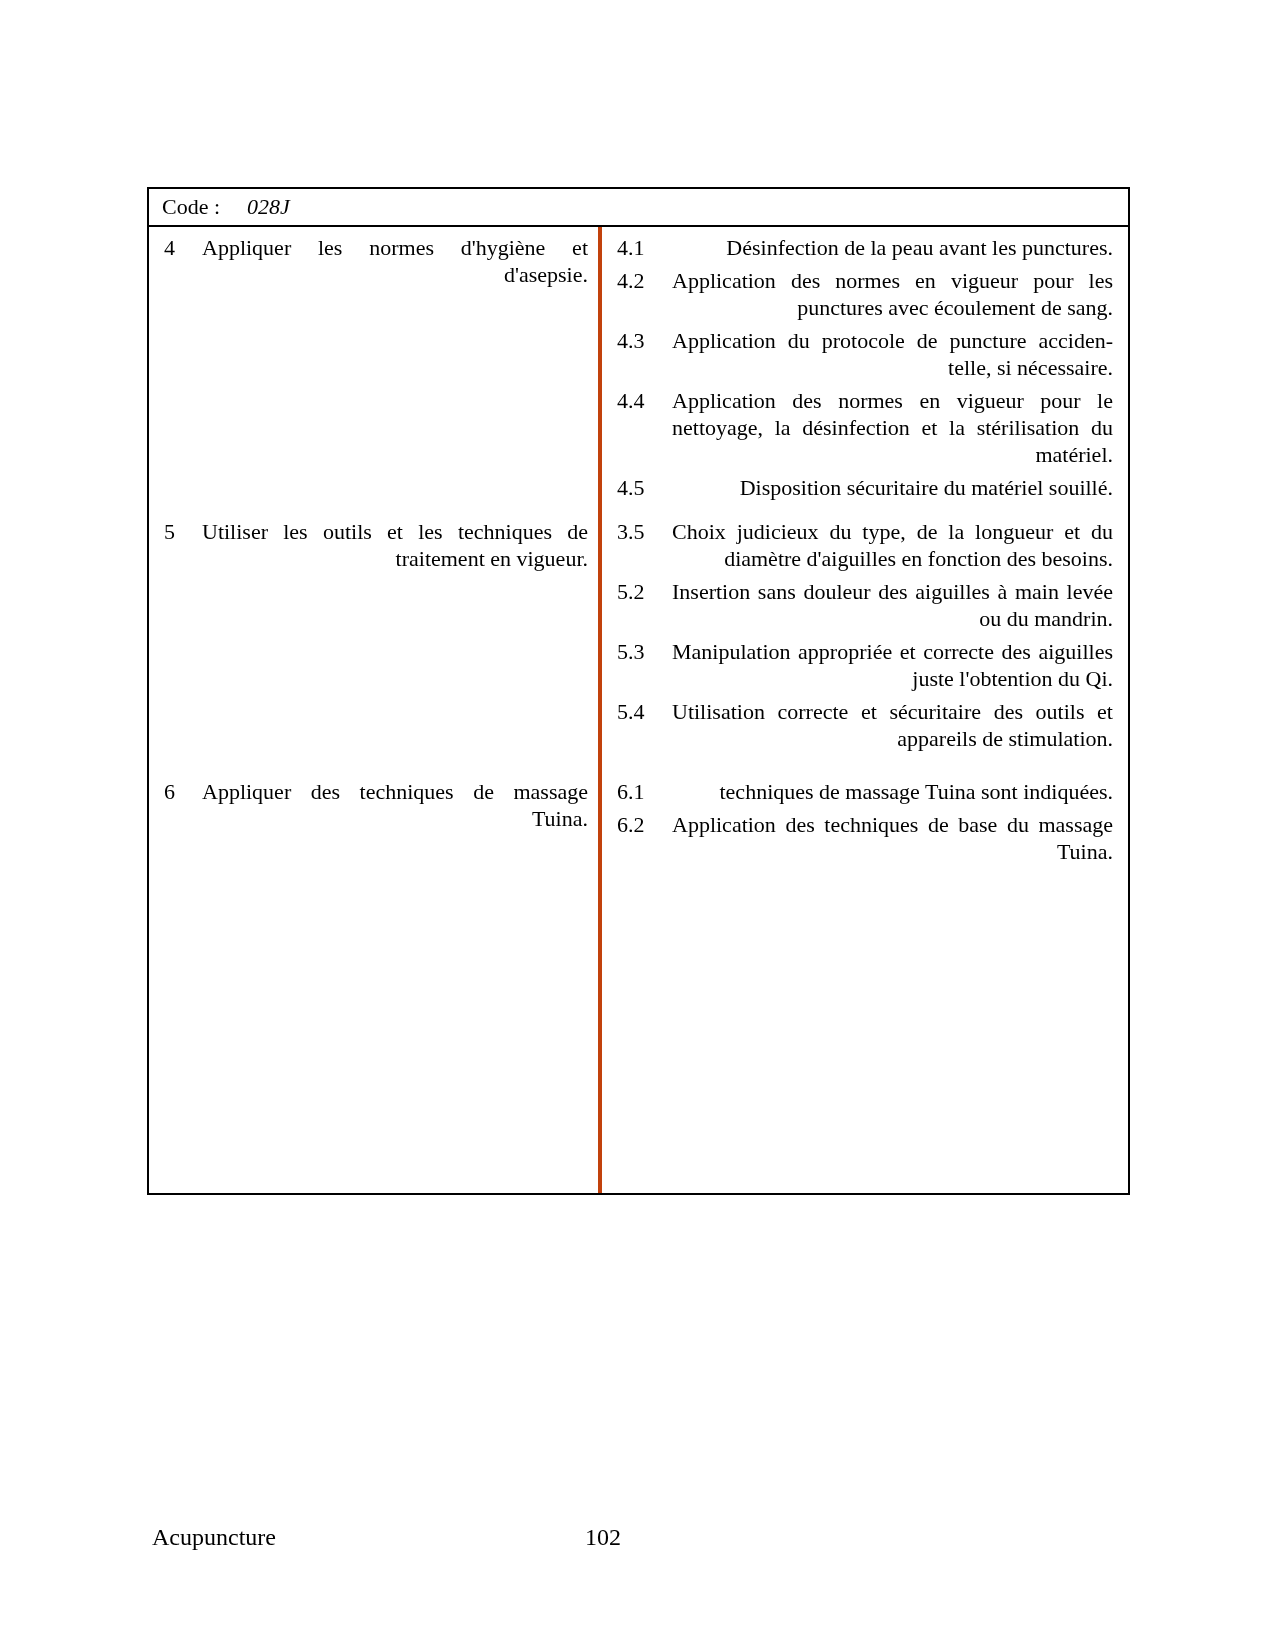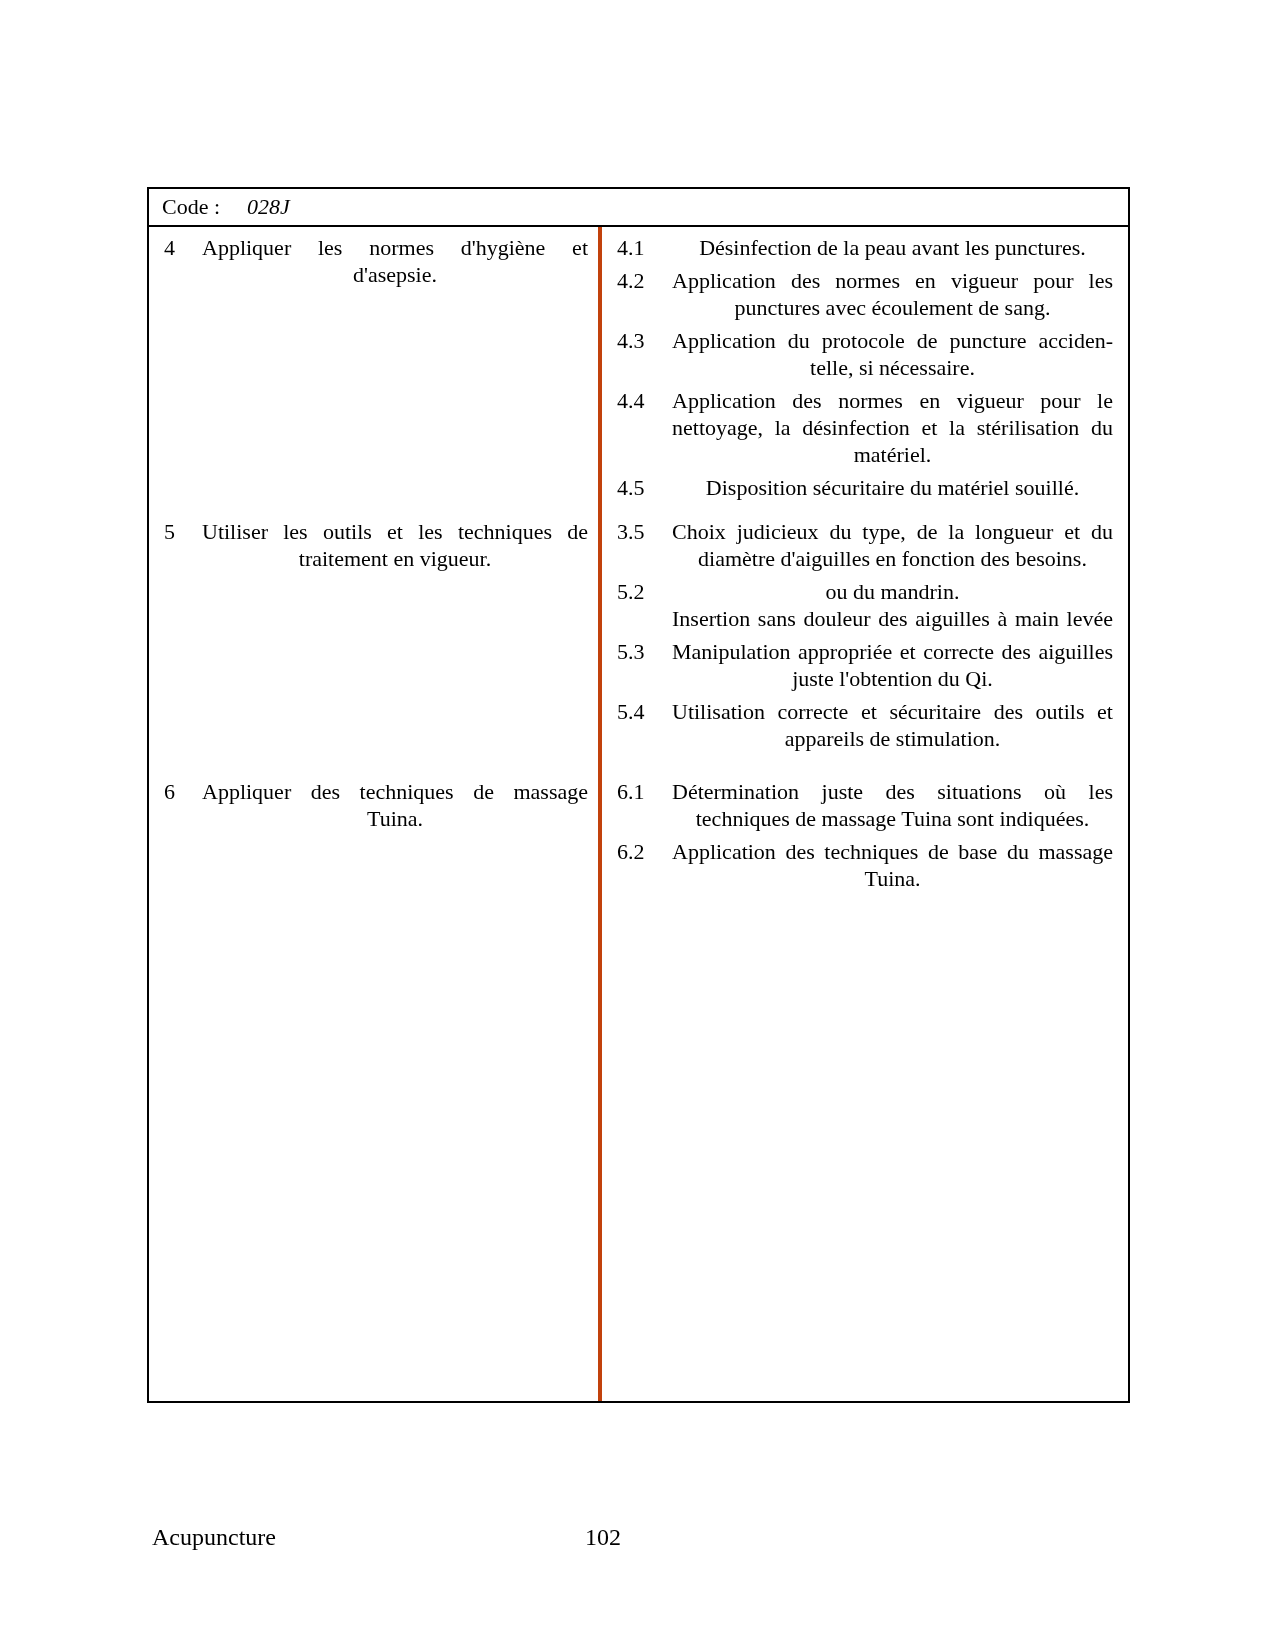--- a/index.html
+++ b/index.html
@@ -7,21 +7,21 @@
     width:1275px;height:1650px;
     background:#ffffff;
     font-family:"Liberation Serif","DejaVu Serif",serif;
     color:#000000;
     position:relative;
     overflow:hidden;
   }
   .doc-table{
     position:absolute;
     left:147px;top:187px;
-    width:983px;height:1216px;
+    width:983px;height:1008px;
     border:2px solid #000;
     box-sizing:border-box;
     display:flex;flex-direction:column;
   }
   .table-header{
     height:38px;
     box-sizing:border-box;
     border-bottom:2px solid #000;
     display:flex;align-items:center;
     padding-left:13px;
@@ -42,21 +42,21 @@
   }
   .right-cell{
     flex:1;
     border-left:4px solid #c2410c;
     padding:7px 15px 0 15px;
   }
   .para{display:flex;margin:0 0 6px 0;}
   .left-cell .num{flex:0 0 38px;}
   .right-cell .num{flex:0 0 55px;}
   .ptext{flex:1;min-width:0;}
-  .line{text-align:center;}
+  .line{text-align:right;}
   .line.jl{text-align:justify;text-align-last:justify;}
   .page-footer{position:absolute;left:0;top:1524px;width:1275px;height:30px;font-size:24px;}
   .footer-title{position:absolute;left:152px;top:0;}
   .footer-page{position:absolute;left:585px;top:0;}
 </style>
 </head>
 <body>
 
 <div class="doc-table">
   <div class="table-header">
@@ -125,22 +125,22 @@
           <div class="para">
             <span class="num">3.5</span>
             <div class="ptext">
               <div class="line jl">Choix judicieux du type, de la longueur et du</div>
               <div class="line">diamètre d'aiguilles en fonction des besoins.</div>
             </div>
           </div>
           <div class="para">
             <span class="num">5.2</span>
             <div class="ptext">
+              <div class="line jl">Insertion sans douleur des aiguilles à main levée</div>
               <div class="line">ou du mandrin.</div>
-              <div class="line jl">Insertion sans douleur des aiguilles à main levée</div>
             </div>
           </div>
           <div class="para">
             <span class="num">5.3</span>
             <div class="ptext">
               <div class="line jl">Manipulation appropriée et correcte des aiguilles</div>
               <div class="line">juste l'obtention du Qi.</div>
             </div>
           </div>
           <div class="para">
@@ -159,21 +159,20 @@
             <div class="ptext">
               <div class="line jl">Appliquer des techniques de massage</div>
               <div class="line">Tuina.</div>
             </div>
           </div>
         </div>
         <div class="cell right-cell">
           <div class="para">
             <span class="num">6.1</span>
             <div class="ptext">
-              <div class="line jl">Détermination juste des situations où les</div>
               <div class="line">techniques de massage Tuina sont indiquées.</div>
             </div>
           </div>
           <div class="para">
             <span class="num">6.2</span>
             <div class="ptext">
               <div class="line jl">Application des techniques de base du massage</div>
               <div class="line">Tuina.</div>
             </div>
           </div>

